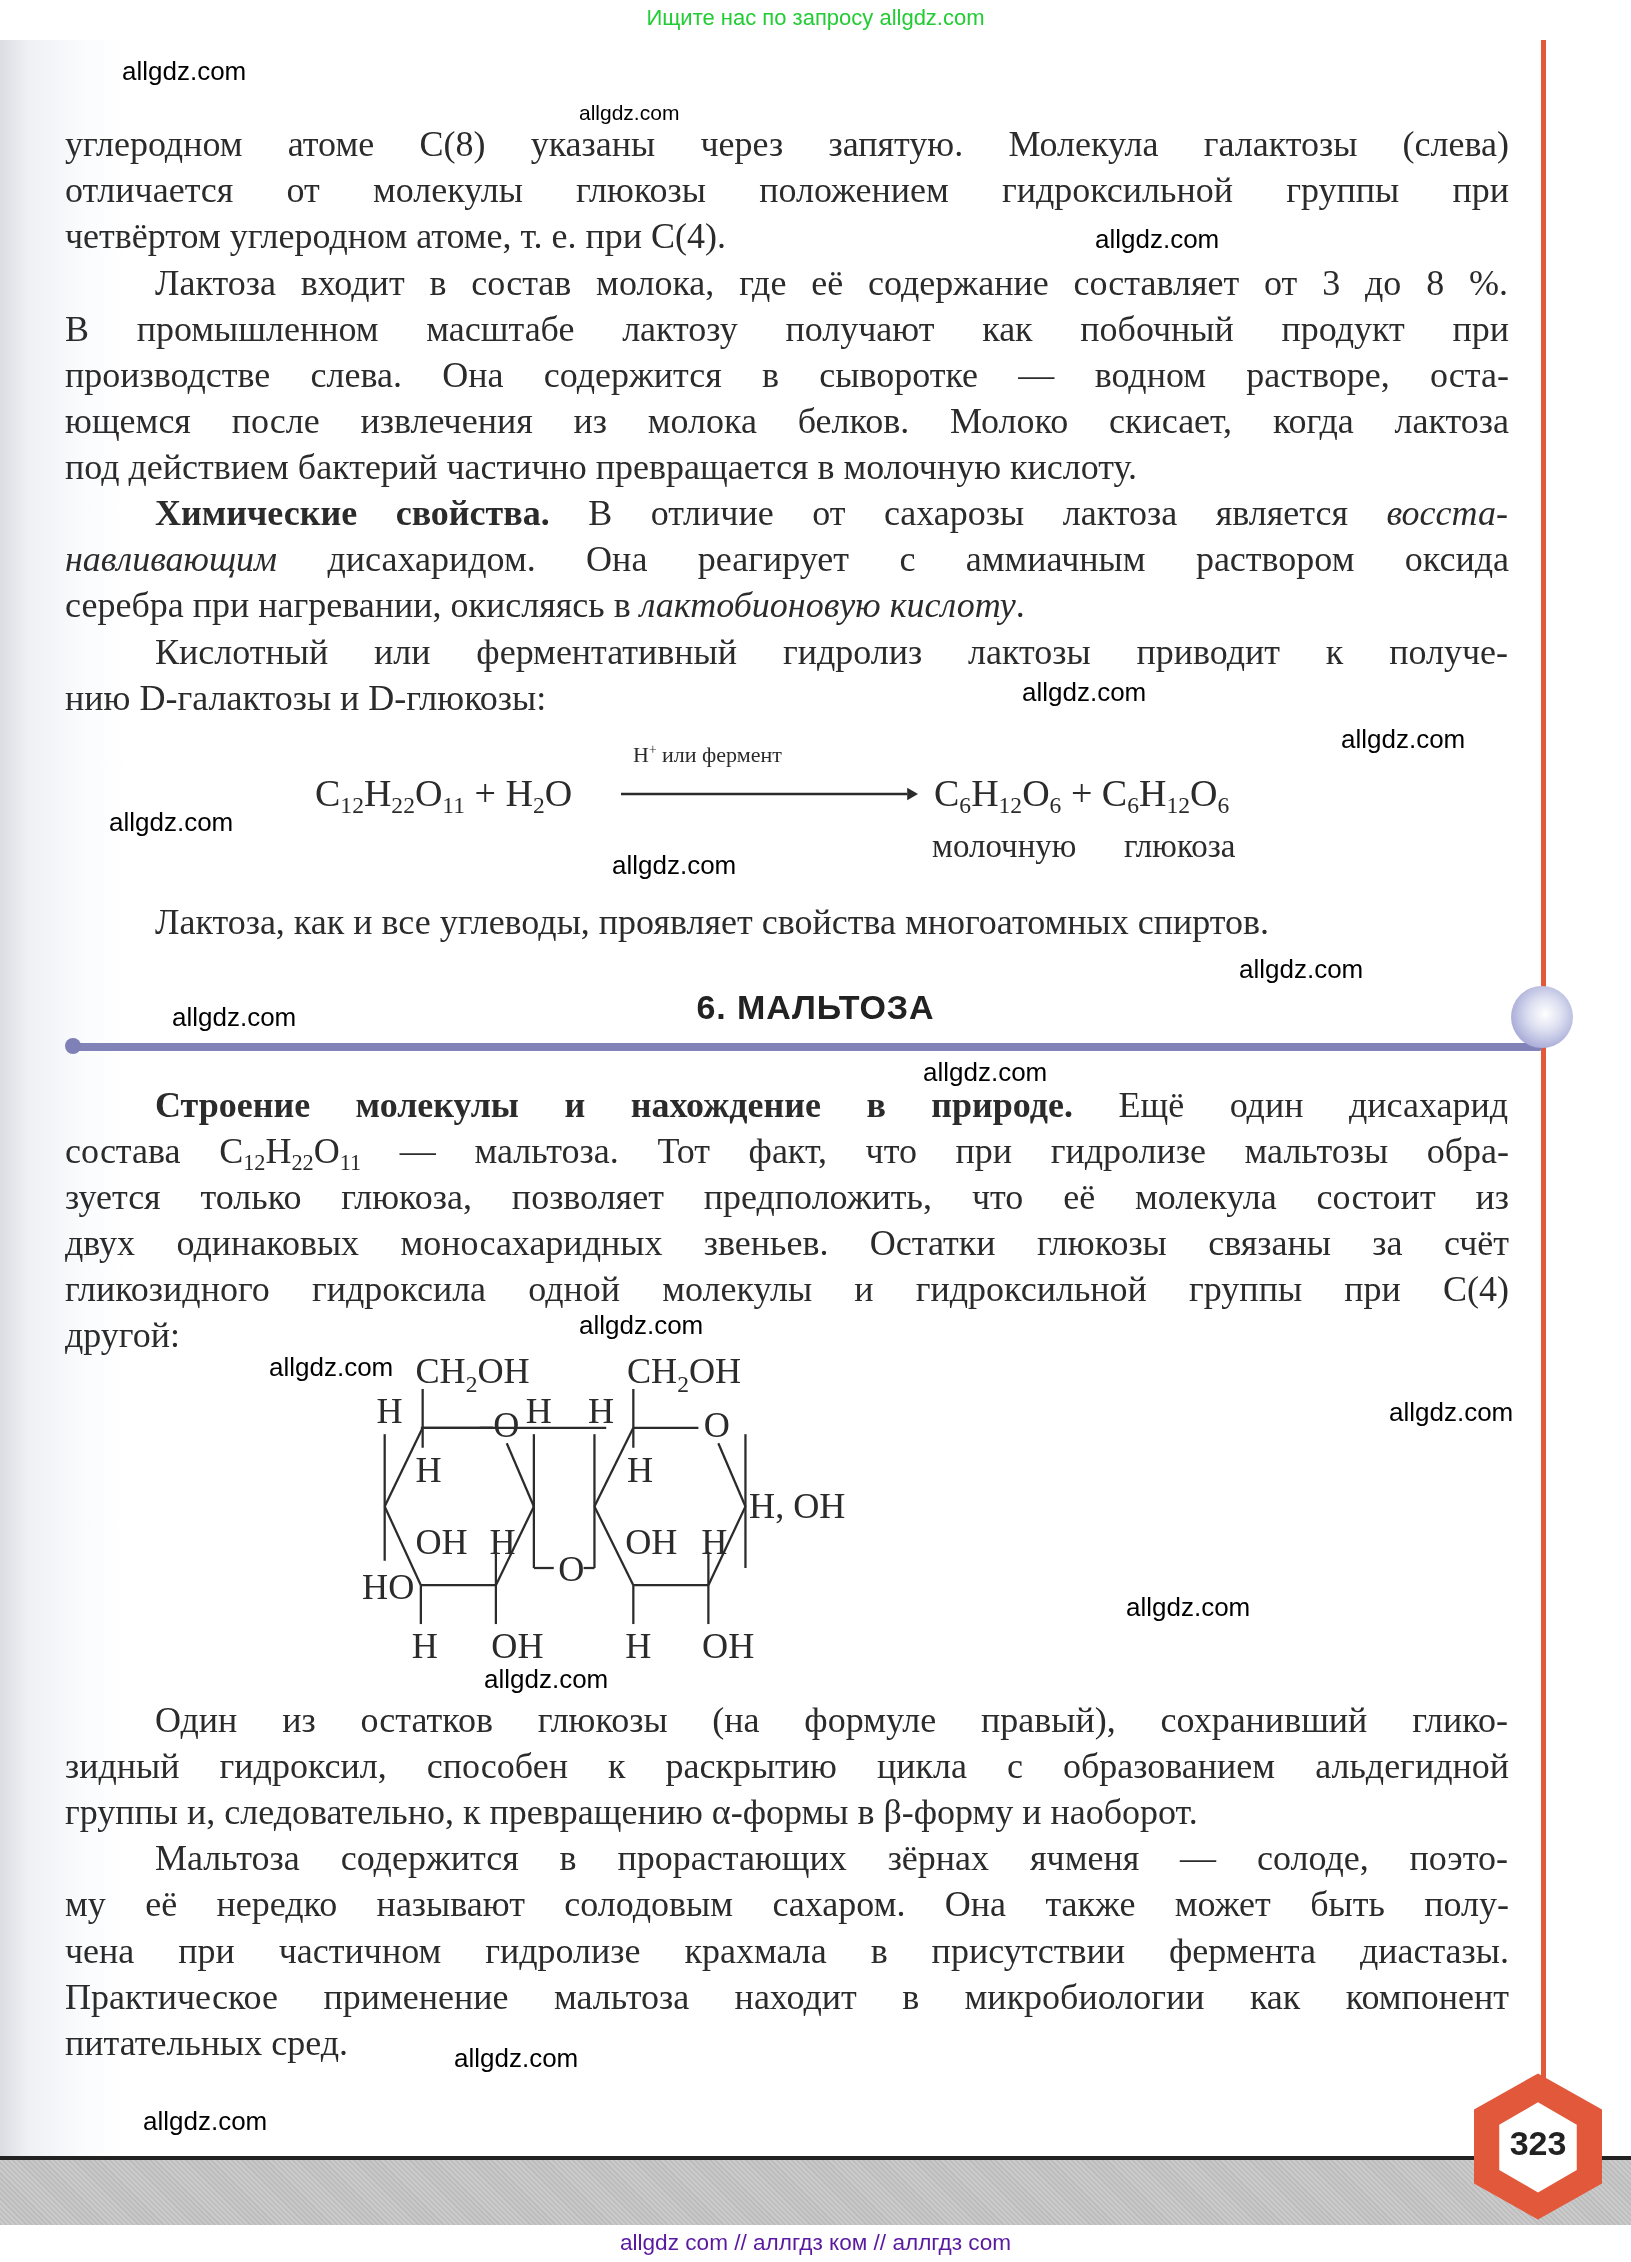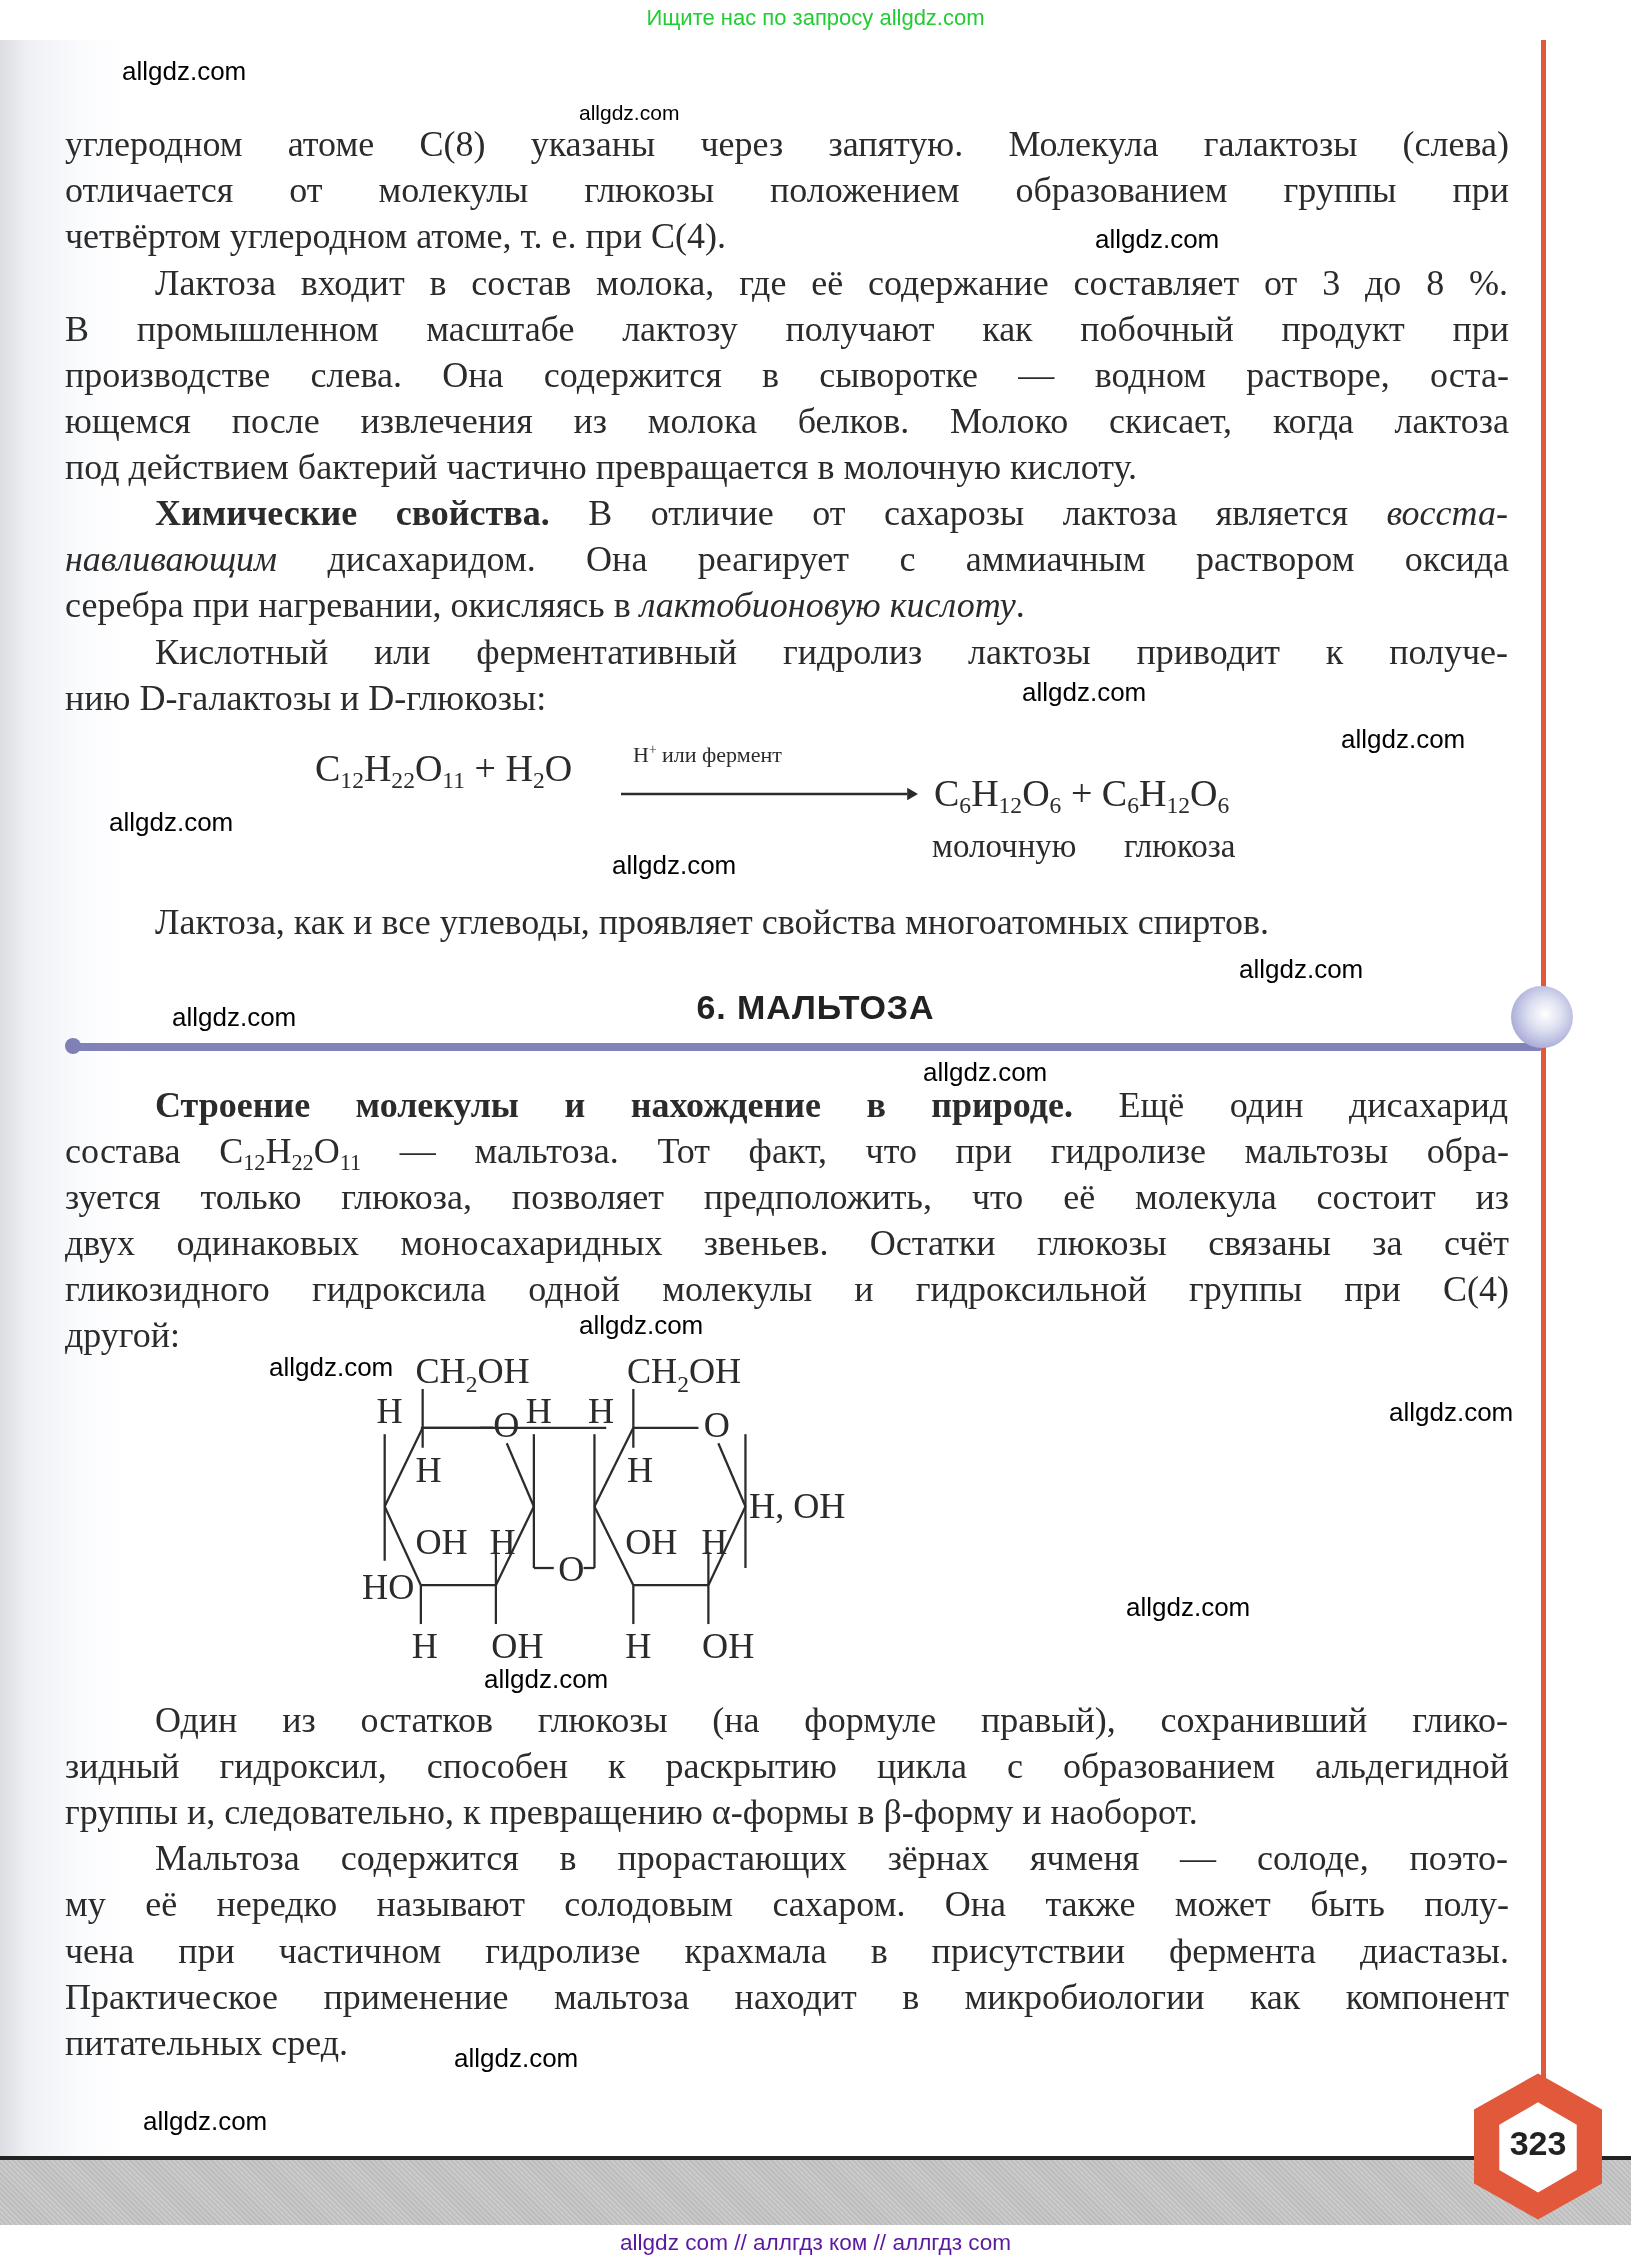--- a/index.html
+++ b/index.html
@@ -39,37 +39,37 @@
 </style>
 </head>
 <body>
 
 <div class="topbar">Ищите нас по запросу allgdz.com</div>
 
 <div class="page"></div>
 <div class="redline"></div>
 
 <div class="line" style="top:122px">углеродном атоме С(8) указаны через запятую. Молекула галактозы (слева)</div>
-<div class="line" style="top:168px">отличается от молекулы глюкозы положением образованием группы при</div>
+<div class="line" style="top:168px">отличается от молекулы глюкозы положением гидроксильной группы при</div>
 <div class="line last" style="top:214px">четвёртом углеродном атоме, т. е. при С(4).</div>
 
 <div class="line indent" style="top:261px">Лактоза входит в состав молока, где её содержание составляет от 3 до 8 %.</div>
 <div class="line" style="top:307px">В промышленном масштабе лактозу получают как побочный продукт при</div>
 <div class="line" style="top:353px">производстве слева. Она содержится в сыворотке — водном растворе, оста-</div>
 <div class="line" style="top:399px">ющемся после извлечения из молока белков. Молоко скисает, когда лактоза</div>
 <div class="line last" style="top:445px">под действием бактерий частично превращается в молочную кислоту.</div>
 
 <div class="line indent" style="top:491px"><b>Химические свойства.</b><span> В отличие от сахарозы лактоза является </span><i>восста-</i></div>
 <div class="line" style="top:537px"><i>навливающим</i><span> дисахаридом. Она реагирует с аммиачным раствором оксида</span></div>
 <div class="line last" style="top:583px"><span>серебра при нагревании, окисляясь в </span><i>лактобионовую кислоту</i><span>.</span></div>
 
 <div class="line indent" style="top:630px">Кислотный или ферментативный гидролиз лактозы приводит к получе-</div>
 <div class="line last" style="top:676px">нию D-галактозы и D-глюкозы:</div>
 
-<div class="eq" style="left:315px; top:746px">C<sub>12</sub>H<sub>22</sub>O<sub>11</sub> + H<sub>2</sub>O</div>
+<div class="eq" style="left:315px; top:771px">C<sub>12</sub>H<sub>22</sub>O<sub>11</sub> + H<sub>2</sub>O</div>
 <div class="eq" style="left:633px; top:742px; font-size:22px">H<sup>+</sup> <span>или фермент</span></div>
 <svg style="position:absolute; left:620px; top:785px" width="299" height="18" viewBox="0 0 330 20">
   <line x1="0" y1="10" x2="318" y2="10" stroke="#2b2b2b" stroke-width="3"></line>
   <polygon points="318,3 330,10 318,17" fill="#2b2b2b"></polygon>
 </svg>
 <div class="eq" style="left:934px; top:771px">C<sub>6</sub>H<sub>12</sub>O<sub>6</sub> + C<sub>6</sub>H<sub>12</sub>O<sub>6</sub></div>
 <div class="eq" style="left:932px; top:828px; font-size:33px">молочную</div>
 <div class="eq" style="left:1124px; top:828px; font-size:33px">глюкоза</div>
 
 <div class="line indent last" style="top:900px">Лактоза, как и все углеводы, проявляет свойства многоатомных спиртов.</div>

